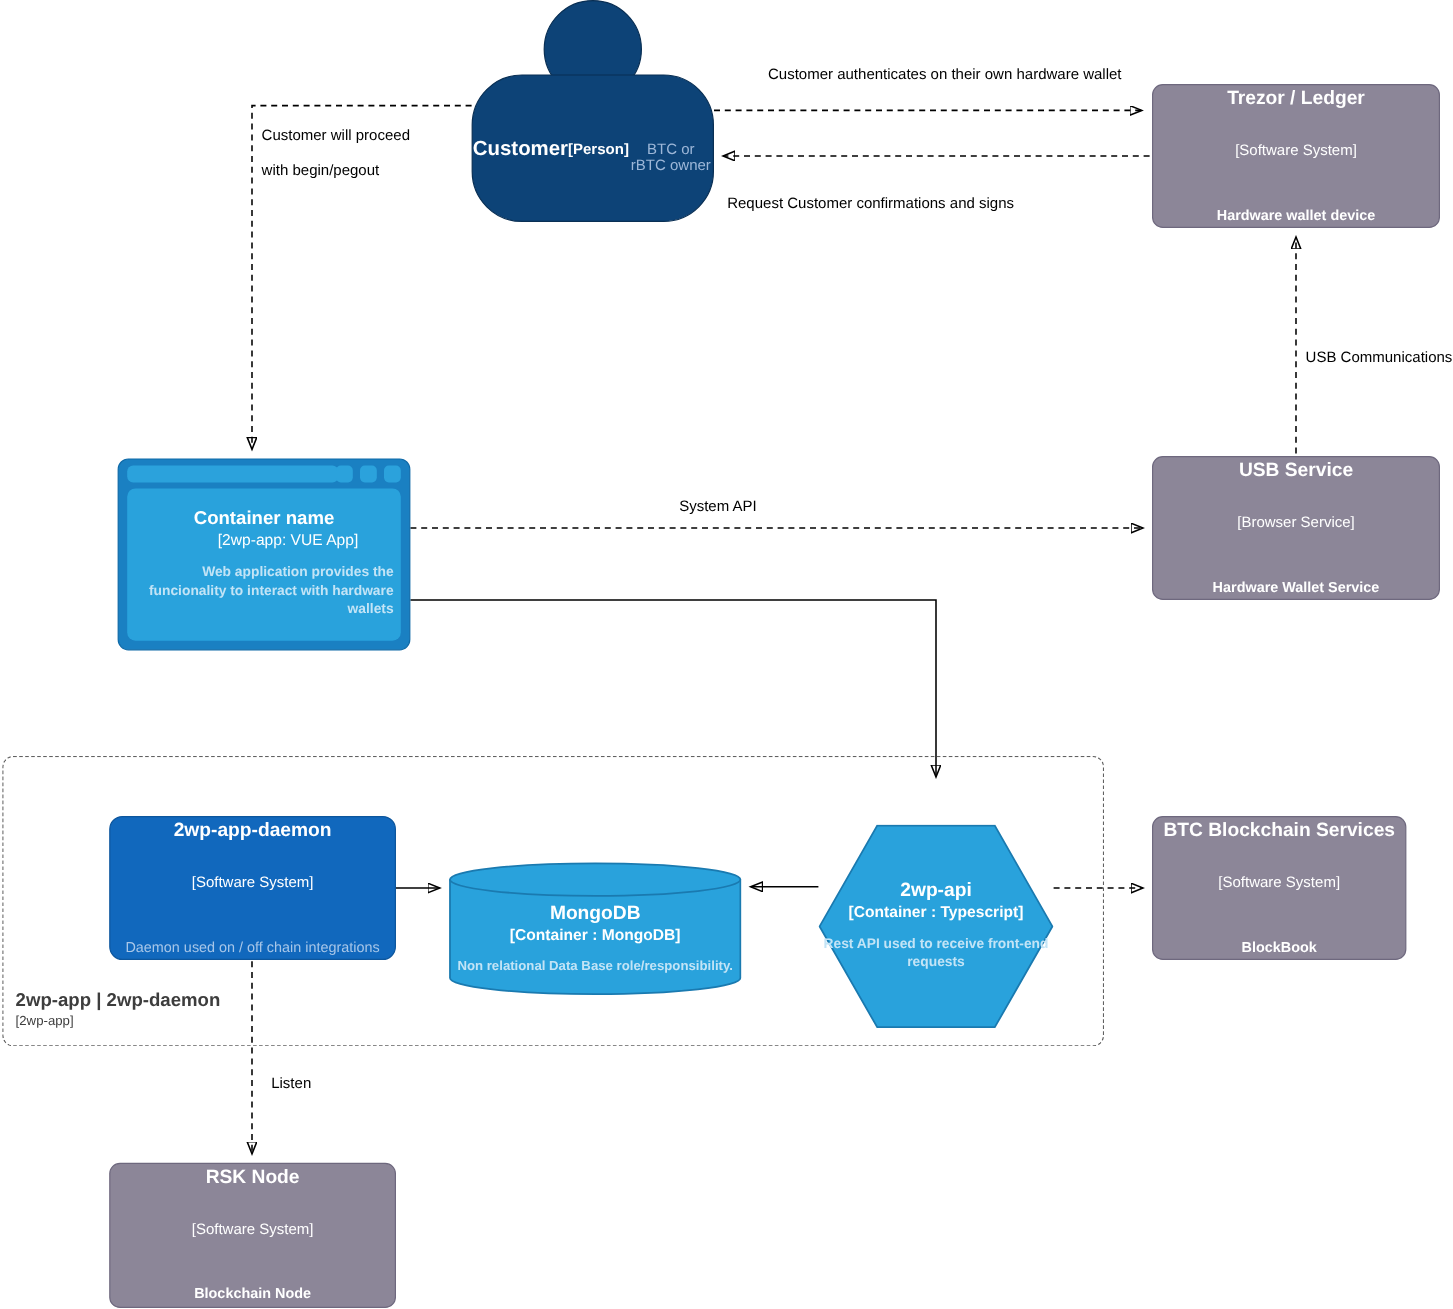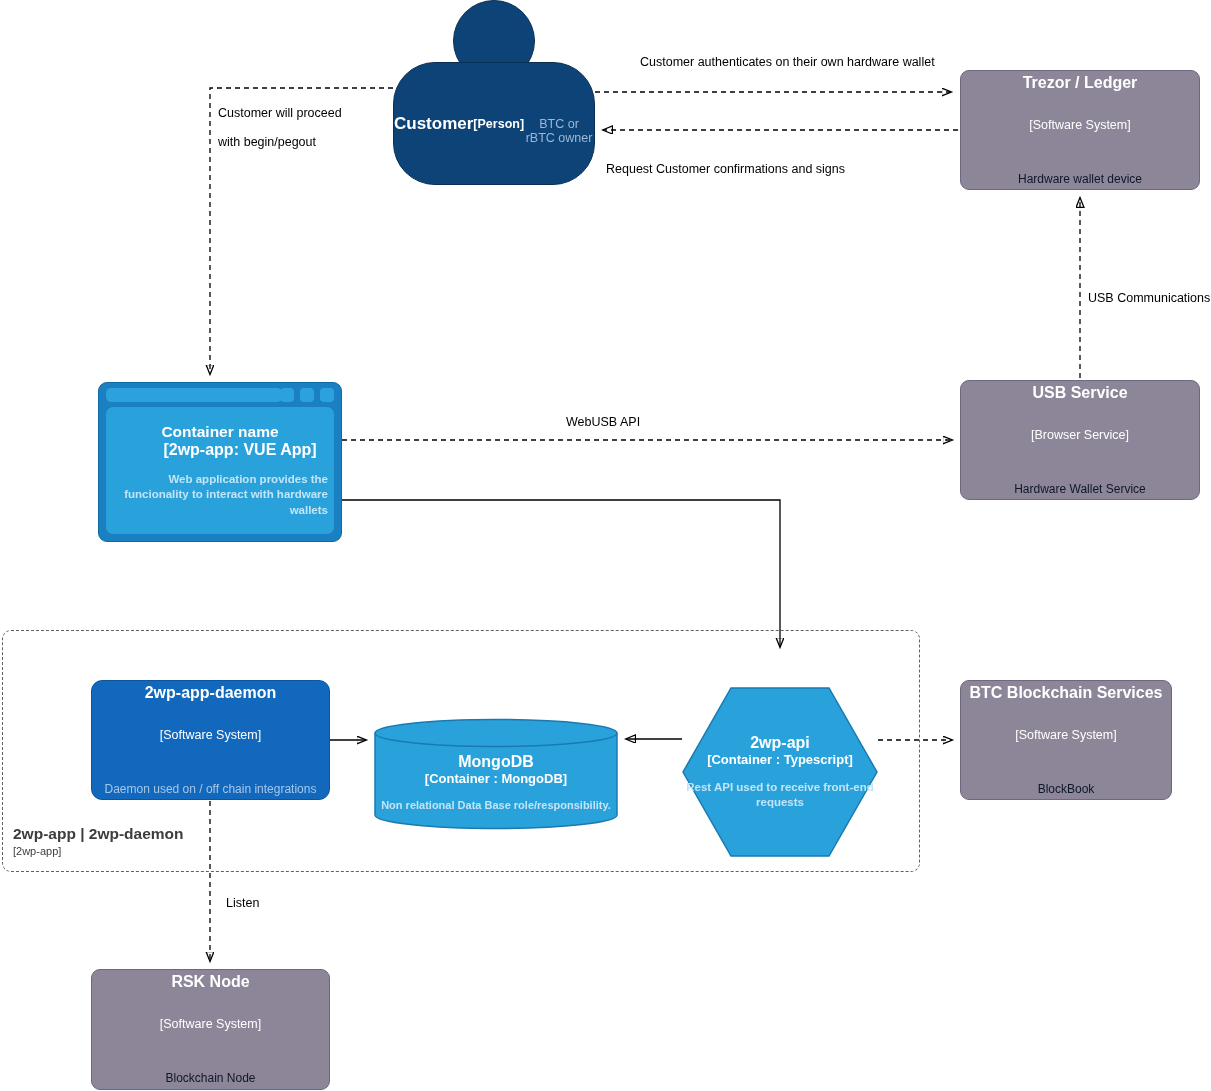--- a/index.html
+++ b/index.html
@@ -16,21 +16,21 @@
   .node {
     position:absolute; box-sizing:border-box; border-radius:9px;
     display:flex; flex-direction:column; align-items:center; justify-content:center;
     text-align:center; color:#fff; padding:6px 8px;gap:24px;
   }
   .node .title    { font-weight:bold; font-size:16px; line-height:1.25; }
   .node .subtitle { font-size:12.5px; line-height:1.35; }
   .node .desc     { font-size:12px; margin-top:14px; line-height:1.3; }
 
   .gray-node  { background:var(--external-gray); border:1px solid var(--external-border); }
-  .gray-node .desc { color:#0f172a; }
+  .gray-node .desc { color:#ffffff;font-weight:bold; }
 
   .blue-node  { background:var(--system-blue); border:1px solid #0d569d; border-radius:11px; }
   .blue-node .desc { color:#a7c6e8; }
 
   
   .person-head {
     position:absolute; border-radius:50%;
     background:var(--person); border:1px solid #092f54; box-sizing:border-box;
   }
   .person-body {
@@ -57,21 +57,21 @@
     position:absolute; top:0; width:14px; height:14px; border-radius:4px;
     background:var(--browser-accent);
   }
   .browser .content {
     position:absolute; left:7px; right:7px; top:24px; bottom:7px; border-radius:7px;
     background:var(--container-blue);
     display:flex; flex-direction:column; align-items:center; justify-content:center;
     text-align:right; color:#fff; padding:4px 6px; box-sizing:border-box;
   }
   .browser .title { font-weight:bold; font-size:15.5px; }
-  .browser .subtitle { font-weight:bold; font-size:16px;padding-left:40px; }
+  .browser .subtitle { font-weight:normal; font-size:13px;padding-left:40px; }
   .browser .desc { font-weight:bold; font-size:11.5px; margin-top:13px; color:#c3e4f6; line-height:1.35; }
 
   
   .shape-node { position:absolute;margin-top:32px; }
   .shape-node svg { position:absolute; left:0; top:0; }
   .shape-text {
     position:absolute; inset:0; display:flex; flex-direction:column;
     align-items:center; justify-content:center; text-align:center; color:#fff;
   }
   .shape-text .title { font-weight:bold; font-size:16px; }
@@ -110,21 +110,21 @@
     <path d="M682,739 L626,739" marker-end="url(#arr)"></path>
     <path class="dashed" d="M878,740 L952,740" marker-end="url(#arr)"></path>
     <path class="dashed" d="M210,801 L210,961" marker-end="url(#arr)"></path>
   </svg>
 
   <div class="edge-label" style="left:600px; top:55px;margin-left:40px;">Customer authenticates on their own hardware wallet</div>
   <div class="edge-label" style="left:606px; top:162px;">Request Customer confirmations and signs</div>
   <div class="edge-label" style="left:218px; top:106px;">Customer will proceed</div>
   <div class="edge-label" style="left:218px; top:135px;">with begin/pegout</div>
   <div class="edge-label" style="left:1088px; top:266px;margin-top:25px;">USB Communications</div>
-  <div class="edge-label" style="left:566px; top:415px;">WebUSB API</div>
+  <div class="edge-label" style="left:566px; top:415px;">System API</div>
   <div class="edge-label" style="left:226px; top:896px;">Listen</div>
 
   <div class="boundary" style="left:2px; top:630px; width:918px; height:242px;">
     <div class="boundary-label">
       <div class="b-title">2wp-app | 2wp-daemon</div>
       <div class="b-sub">[2wp-app]</div>
     </div>
   </div>
 
   <div class="person-head" style="left:453px; top:0px; width:82px; height:82px;"></div>

